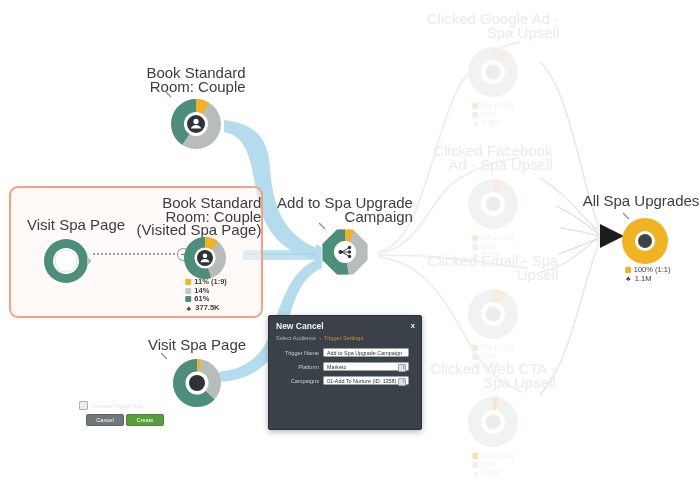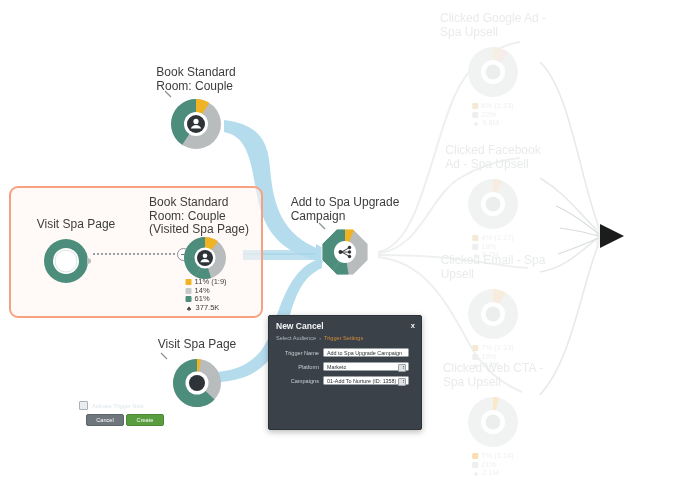--- a/index.html
+++ b/index.html
@@ -9,22 +9,22 @@
     font-family:"Liberation Sans", sans-serif;
     -webkit-font-smoothing:antialiased;
   }
   #canvas{position:absolute;inset:0;width:700px;height:485px;}
   .svg-layer{position:absolute;left:0;top:0;width:700px;height:485px;}
 
   
   .node{position:absolute;}
   .node-title{
     position:absolute;left:50%;transform:translateX(-50%);
-    text-align:left;white-space:pre;
-    color:#3d3d3d;font-size:12px;line-height:13.5px;
+    text-align:right;white-space:pre;
+    color:#3d3d3d;font-size:15px;line-height:13.5px;
   }
   .node-title.faded{color:#e9ebeb;}
   .ring-wrap{position:absolute;left:50%;transform:translateX(-50%);}
 
   
   .legend{
     position:absolute;left:50%;transform:translateX(-50%);
     text-align:left;white-space:nowrap;
   }
   .legend-row{
@@ -323,21 +323,21 @@
         <circle cx="24" cy="24" r="21" fill="#b9bcbd"></circle>
         <path d="M24 3 A21 21 0 0 1 37 7.5 L24 24 Z" fill="#f0b323"></path>
         <path d="M24 3 A21 21 0 0 0 14.5 42.7 L24 24 Z" fill="#4d8d7b"></path>
         <path d="M14.5 42.7 A21 21 0 0 0 30 44 L24 24 Z" fill="#4d8d7b"></path>
         <circle cx="24" cy="24" r="10.5" fill="#ffffff"></circle>
         <circle cx="24" cy="24" r="8" fill="#2e3337"></circle>
         <circle cx="24" cy="21.8" r="2.3" fill="#ffffff"></circle>
         <path d="M19.4 28.2 A4.9 4.9 0 0 1 28.6 28.2 Z" fill="#ffffff"></path>
       </svg>
     </div>
-    <div class="legend" style="top:82px;left:56%;">
+    <div class="legend" style="top:82px;left:56%;font-weight:bold;">
       <div class="legend-row">
           <span class="sw" style="background:#f0b323"></span>
           <span>11% (1:9)</span>
         </div>
       <div class="legend-row">
           <span class="sw" style="background:#c6c9ca"></span>
           <span>14%</span>
         </div>
       <div class="legend-row">
           <span class="sw" style="background:#4d8d7b"></span>
@@ -394,20 +394,43 @@
           <rect x="22.8" y="25.6" width="6.3" height="0.9"></rect>
           <path d="M23,25.8 L29.4,29.3 L29,30.1 L22.6,26.6 Z"></path>
         </g>
       </svg>
     </div>
     <svg style="position:absolute;left:32px;top:26px;" width="10" height="10">
       <path d="M1,1 L7,7" stroke="#8a9094" stroke-width="1.2" fill="none"></path>
     </svg>
   </div>
 
+  <div class="node" style="left:586px;top:194px;width:110px;height:100px;">
+    <div class="node-title" style="top:0;">All Spa Upgrades</div>
+    <div class="ring-wrap" style="top:22px;left:54%;">
+      <svg width="50" height="50" viewBox="0 0 50 50">
+        <circle cx="25" cy="25" r="23" fill="#f0b323"></circle>
+        <circle cx="25" cy="25" r="10" fill="#ffffff"></circle>
+        <circle cx="25" cy="25" r="7" fill="#3d4247"></circle>
+      </svg>
+    </div>
+    <svg style="position:absolute;left:36px;top:18px;" width="10" height="10">
+      <path d="M1,1 L7,7" stroke="#8a9094" stroke-width="1.2" fill="none"></path>
+    </svg>
+    <div class="legend" style="top:72px;left:56%;">
+      <div class="legend-row">
+          <span class="sw" style="background:#f0b323"></span>
+          <span>100% (1:1)</span>
+        </div>
+      <div class="legend-row">
+          <span class="sw people">♣</span>
+          <span>1.1M</span>
+        </div>
+    </div>
+  </div>
 
   <div id="dialog">
     <div id="dialog-title">New Cancel</div>
     <div id="dialog-close">x</div>
 
     <div class="dlg-tabs">
       <span class="dlg-tab">Select Audience</span>
       <span class="dlg-sep">›</span>
       <span class="dlg-tab active">Trigger Settings</span>
     </div>

